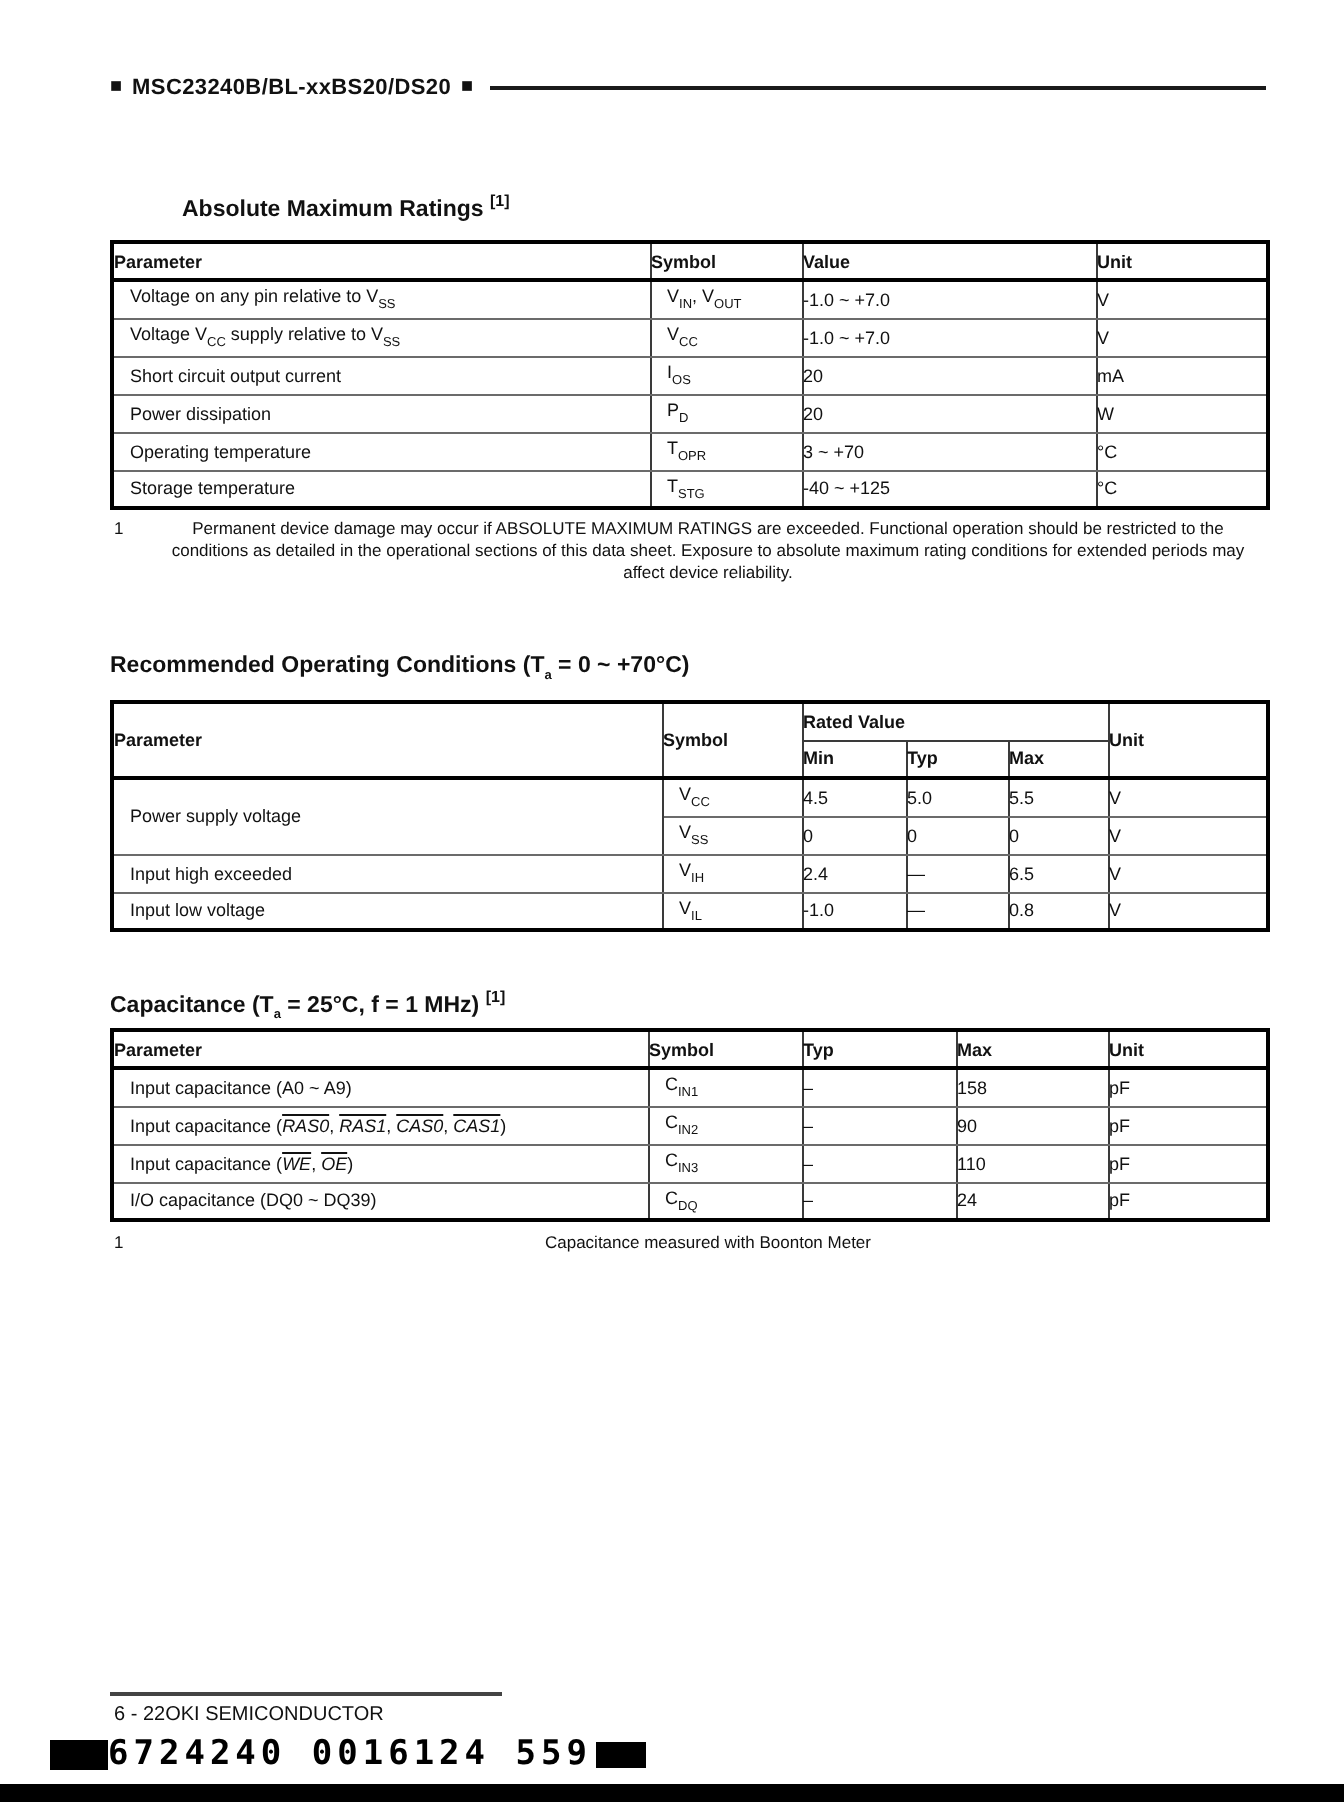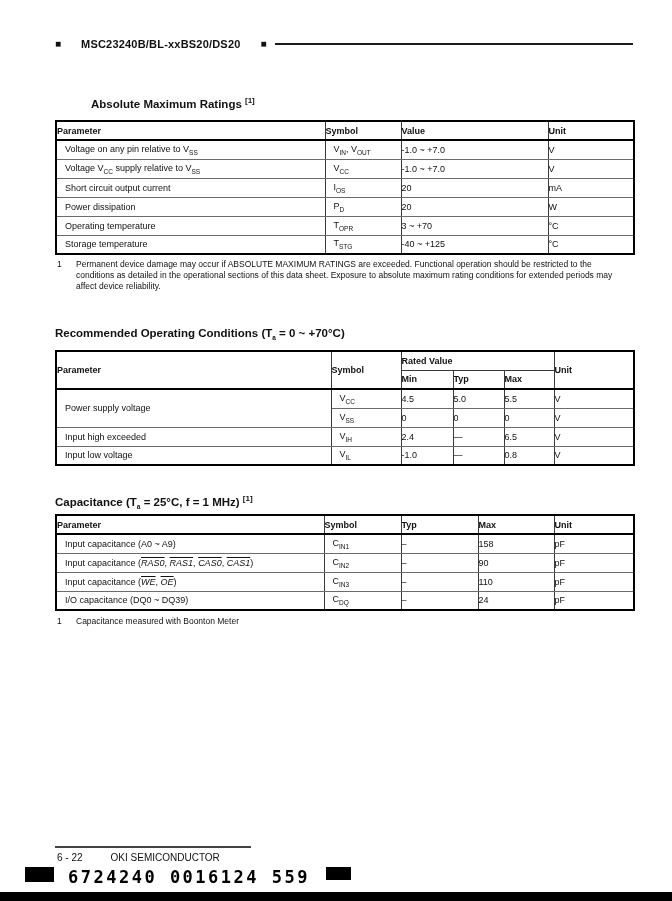--- a/index.html
+++ b/index.html
@@ -12,21 +12,21 @@
     overflow: hidden;
   }
 
   
   .page-header {
     position: absolute; top: 38px; left: 55px; width: 578px;
     display: flex; align-items: center;
     font-size: 11px; font-weight: bold; white-space: nowrap;
   }
   .page-header .sq { font-size: 10px; line-height: 1; }
-  .page-header .title { margin: 0 20px; letter-spacing: 0.2px; }
+  .page-header .title { margin: 0 5px; letter-spacing: 0.2px; }
   .page-header .rule { flex: 1; height: 2px; background: #1a1a1a; margin-left: 8px; }
 
   
   .h1 {
     position: absolute; top: 70px; left: 55px;
     font-size: 14.5px; font-weight: bold; letter-spacing: 0.6px;
   }
   .h2 { position: absolute; left: 55px; font-size: 11.5px; font-weight: bold; }
   .h2 sup { font-size: 8px; }
   #h2-abs { top: 96px; margin-left: 36px; }
@@ -54,34 +54,34 @@
   .ov { text-decoration: overline; font-style: italic; }
 
   
   .footnote {
     position: absolute; left: 57px; width: 575px;
     display: flex; font-size: 8.5px; line-height: 11px;
   }
   #footnote-abs { top: 259px; }
   #footnote-cap { top: 616px; }
   .footnote .fn-num { width: 19px; flex: 0 0 19px; }
-  .footnote .fn-text { flex: 1; }
+  .footnote .fn-text { flex: 1; text-align: center; }
 
   
   .footer-rule {
     position: absolute; top: 846px; left: 55px; width: 196px; height: 2px;
     background: #444;
   }
   .footer-line {
     position: absolute; top: 852px; left: 57px;
-    display: flex; gap: 28px; font-size: 10px;
+    display: flex; font-size: 10px;
   }
   .code-line {
     position: absolute; top: 867px; left: 25px;
-    display: flex; gap: 14px;
+    display: flex; align-items: center; gap: 0;
   }
   .code-block { background: #000; }
   .code-block.big { width: 29px; height: 15px; }
   .code-block.small { width: 25px; height: 13px; margin-left: 2px; }
   .code-text {
     font-family: "DejaVu Sans Mono", monospace;
     font-size: 17px; font-weight: bold; letter-spacing: 2.5px;
     color: #000; white-space: pre;
   }
   .bottom-bar {

